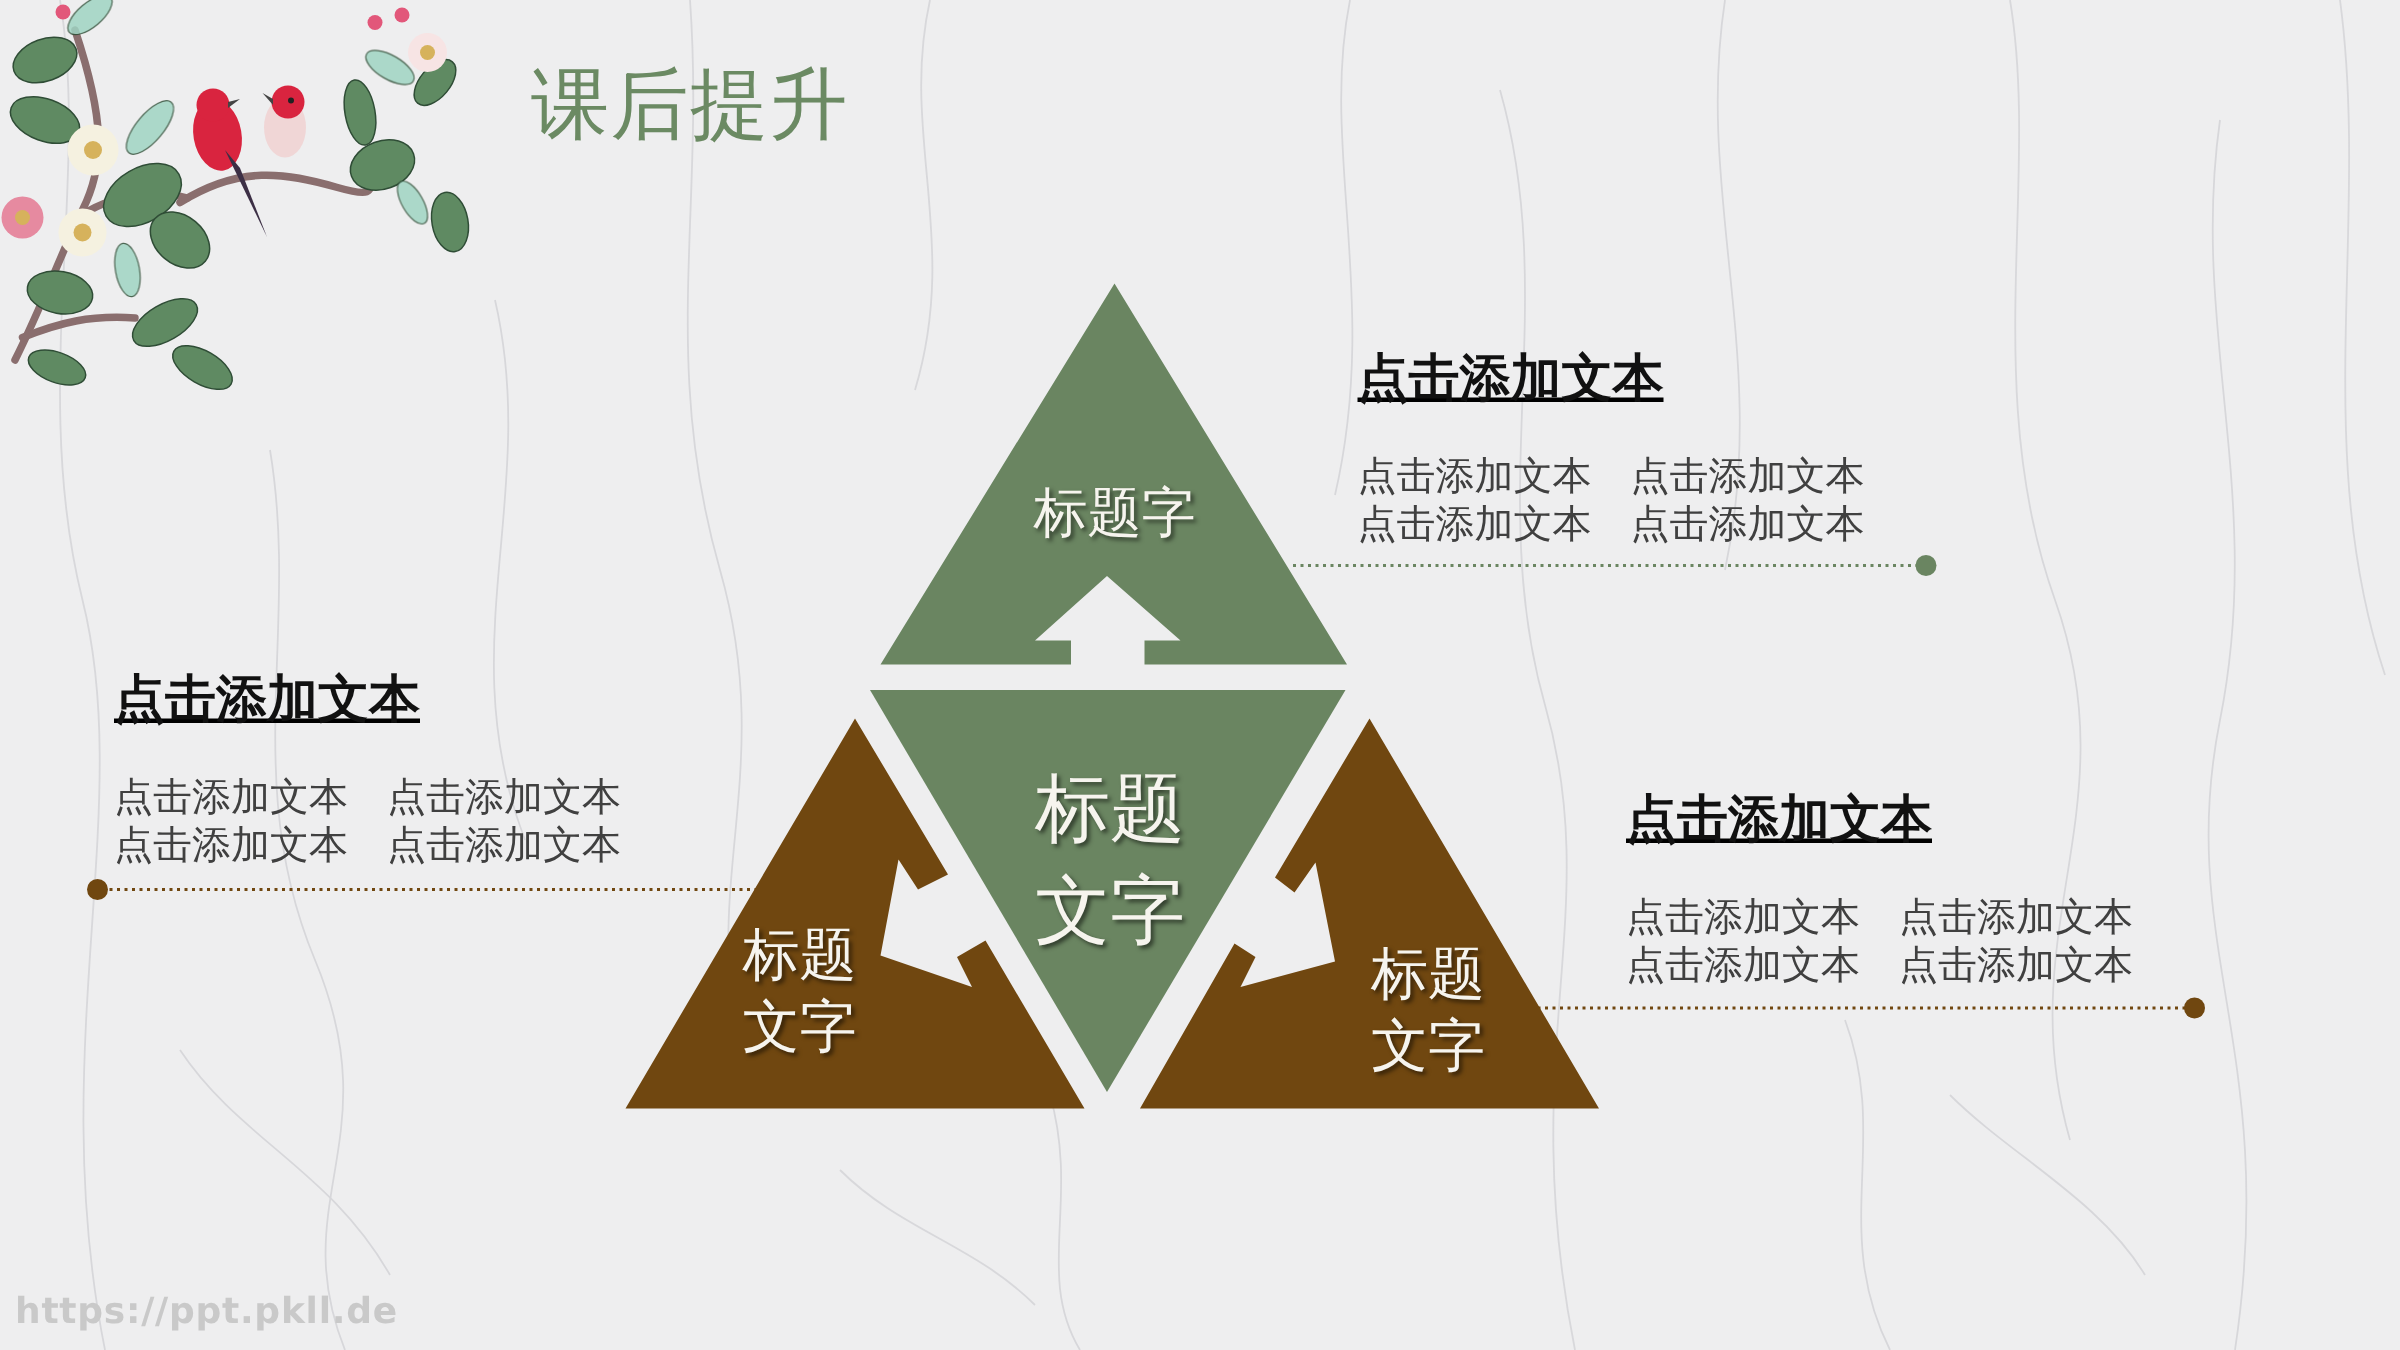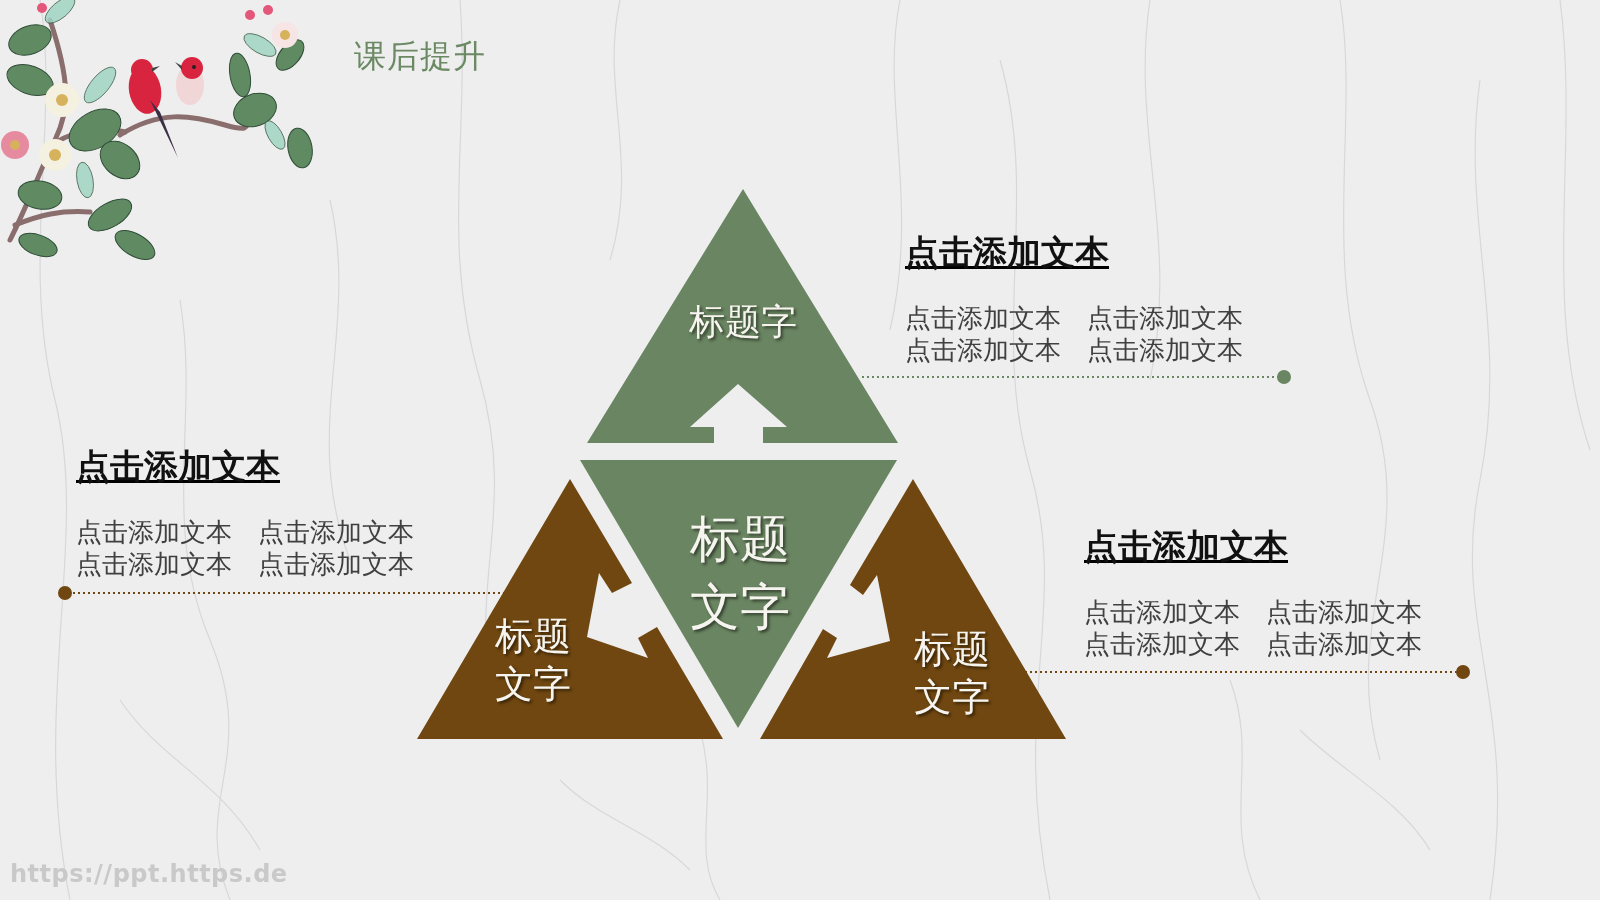--- a/index.html
+++ b/index.html
@@ -1,25 +1,25 @@
 <!DOCTYPE html>
 <html><head>
 <meta charset="utf-8">
 <style>
   html,body{margin:0;padding:0;}
   body{width:1600px;height:900px;overflow:hidden;position:relative;
        background:#eeeeef;font-family:"DejaVu Sans","Liberation Sans",sans-serif;}
   .bg-veins{position:absolute;left:0;top:0;width:1600px;height:900px;}
   .painting{position:absolute;left:0;top:0;width:320px;height:270px;}
   .diagram{position:absolute;left:0;top:0;width:1600px;height:900px;}
-  .title{position:absolute;left:354px;top:26px;font-size:32px;color:#6b8a63;
+  .title{position:absolute;left:354px;top:40px;font-size:52px;color:#6b8a63;
          letter-spacing:1px;line-height:60px;white-space:nowrap;}
   .tri-label{position:absolute;color:#f6f4ee;text-align:center;white-space:nowrap;
              text-shadow:2px 2px 3px rgba(0,0,0,0.55);}
-  .tl-top{left:668px;top:301px;width:150px;font-size:36px;line-height:42px;}
+  .tl-top{left:668px;top:322px;width:150px;font-size:36px;line-height:42px;}
   .tl-center{left:668px;top:505px;width:144px;font-size:50px;line-height:68px;}
   .tl-left{left:488px;top:612px;width:90px;font-size:38px;line-height:48px;}
   .tl-right{left:907px;top:625px;width:90px;font-size:38px;line-height:48px;}
   .block{position:absolute;white-space:nowrap;text-decoration:underline;}
   .block .heading{font-size:34px;font-weight:bold;color:#111;line-height:40px;}
   .block .rows{margin-top:26px;}
   .block .row{font-size:26px;color:#404040;line-height:32px;}
   .block .row span{display:inline-block;width:182px;}
   .b-top{left:905px;top:232px;}
   .b-left{left:76px;top:446px;}
@@ -174,13 +174,13 @@
   <div class="rows">
     <div class="row">
       <span>点击添加文本</span><span>点击添加文本</span>
     </div>
     <div class="row">
       <span>点击添加文本</span><span>点击添加文本</span>
     </div>
   </div>
 </div>
 
-<div class="watermark">https://ppt.https.de</div>
+<div class="watermark">https://ppt.pkll.de</div>
 
 </body></html>

